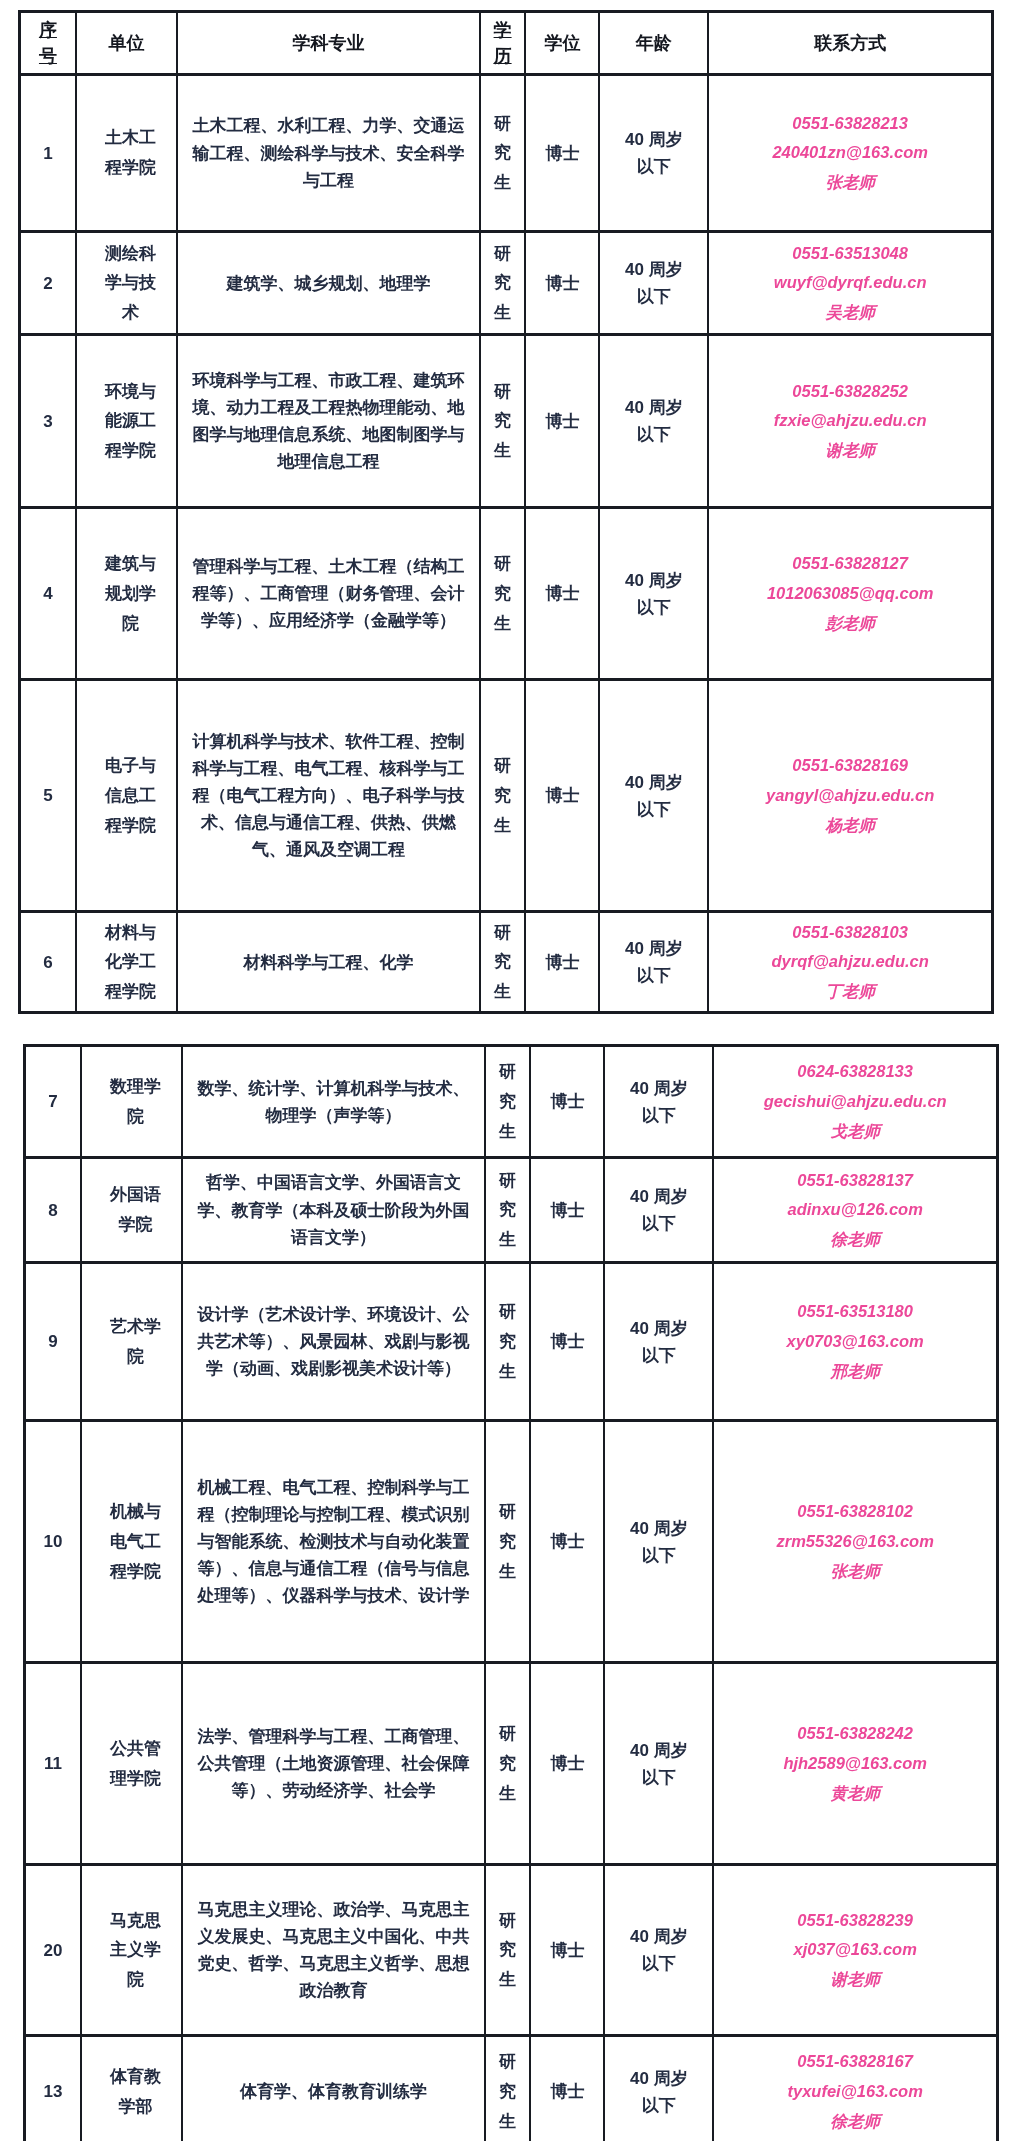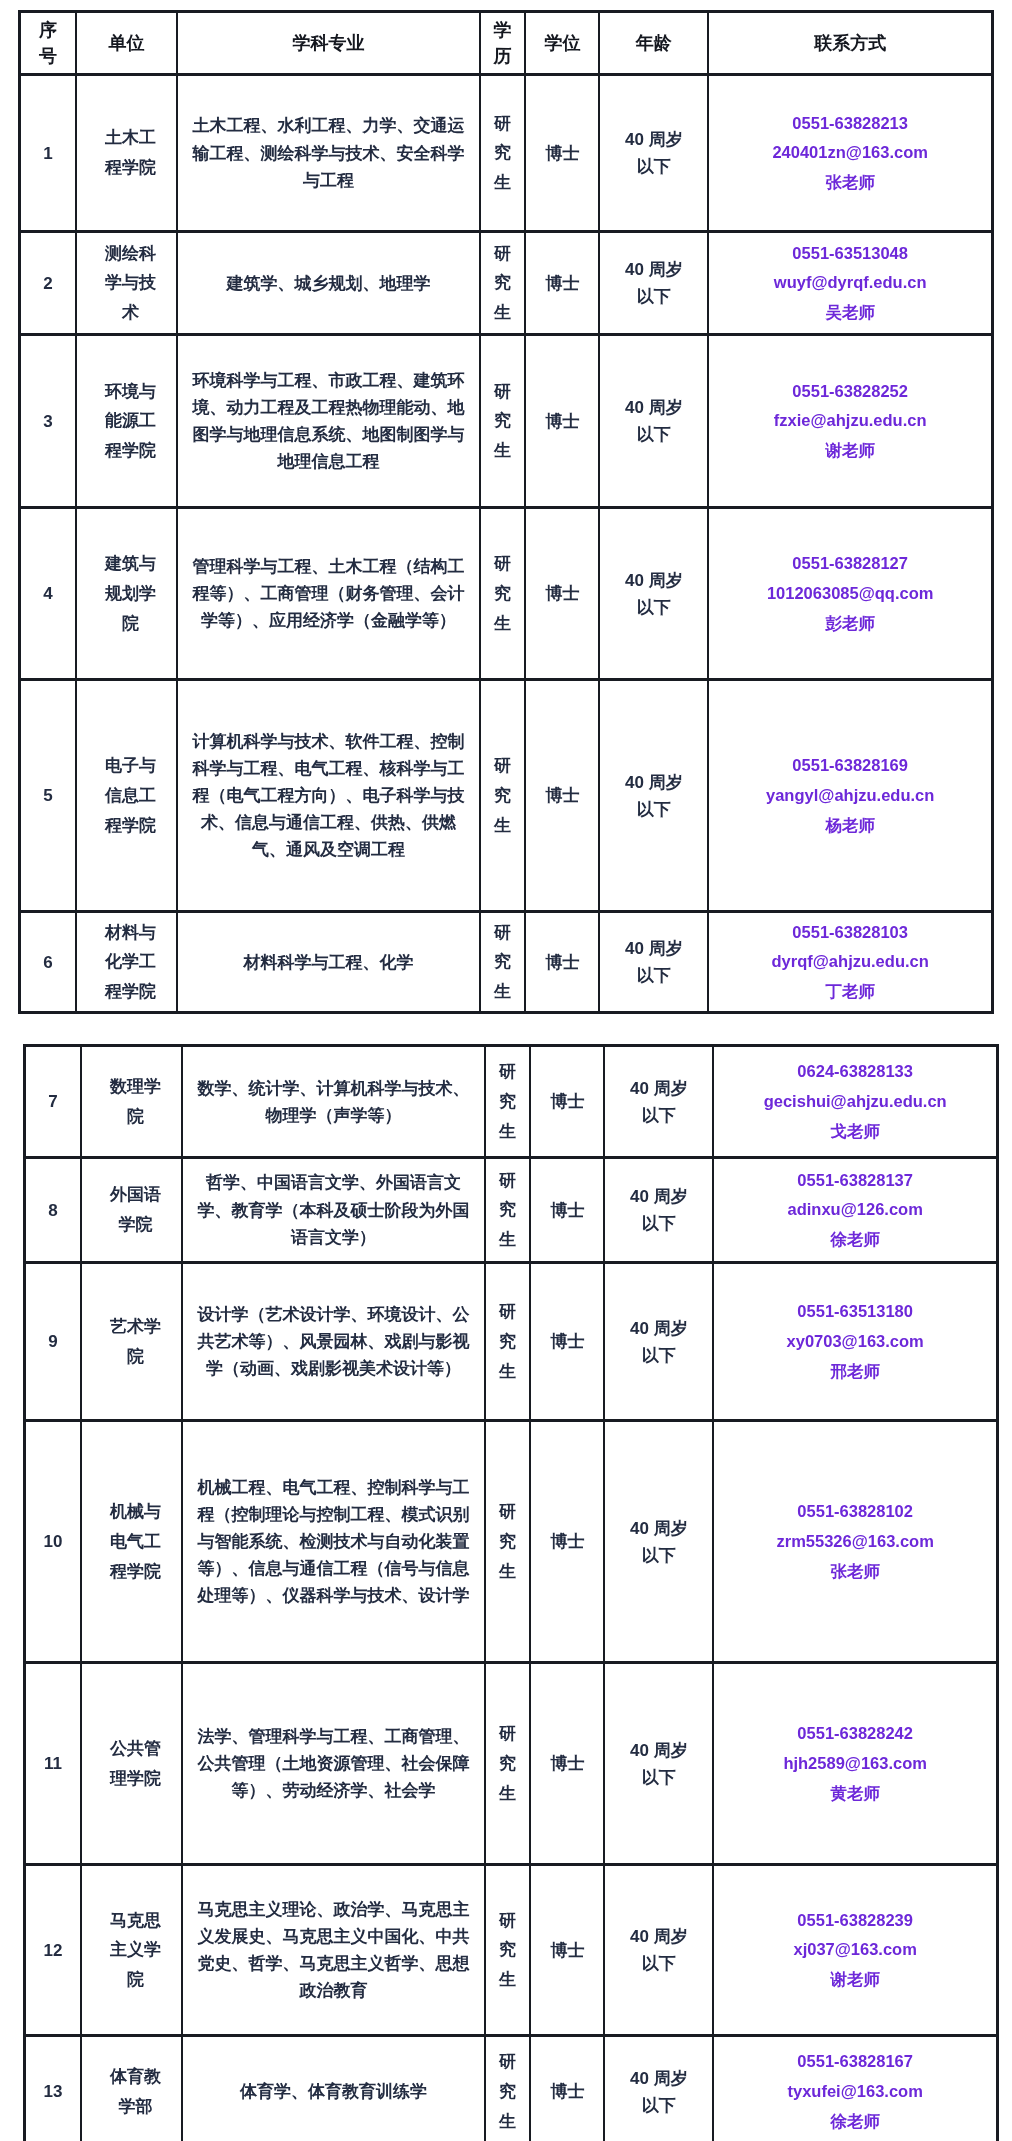--- a/index.html
+++ b/index.html
@@ -33,31 +33,32 @@
     line-height:1.45;
     color:#14171f;
   }
   table.grid td{
     font-size:17px;
     line-height:1.6;
     color:#232c41;
   }
   td.subjects-cell{padding:4px 10px;}
   
-  .wrap1h{display:inline-block;max-width:1.25em;}
+  .wrap1h{display:inline-block;max-width:1.25em;text-decoration:underline;}
   .unit-text{display:inline-block;max-width:3.3em;line-height:1.75;margin-left:8px;}
   .edu-text{display:inline-block;max-width:1.3em;line-height:1.75;}
   .age-text{display:inline-block;max-width:4.1em;line-height:1.6;}
   .subjects-text{display:inline-block;}
   td.contact-cell{padding:4px 8px;}
   td.contact-cell div{
-    color:#6d28d9;
+    color:#ec4899;
     font-size:16.5px;
     line-height:1.8;
     white-space:nowrap;
+    font-style:italic;
   }
 </style>
 </head>
 <body>
 
 <div class="page">
   <div>
       <table class="grid">
         <colgroup>
           <col style="width: 5.8%;">
@@ -230,21 +231,21 @@
             <td><span class="edu-text">研究生</span></td>
             <td><span>博士</span></td>
             <td><span class="age-text">40 周岁以下</span></td>
             <td class="contact-cell">
               <div>0551-63828242</div>
               <div>hjh2589@163.com</div>
               <div>黄老师</div>
             </td>
           </tr>
           <tr style="height: 171px;">
-            <td><span>12</span></td>
+            <td><span>20</span></td>
             <td><span class="unit-text">马克思主义学院</span></td>
             <td class="subjects-cell"><span class="subjects-text">马克思主义理论、政治学、马克思主义发展史、马克思主义中国化、中共党史、哲学、马克思主义哲学、思想政治教育</span></td>
             <td><span class="edu-text">研究生</span></td>
             <td><span>博士</span></td>
             <td><span class="age-text">40 周岁以下</span></td>
             <td class="contact-cell">
               <div>0551-63828239</div>
               <div>xj037@163.com</div>
               <div>谢老师</div>
             </td>

